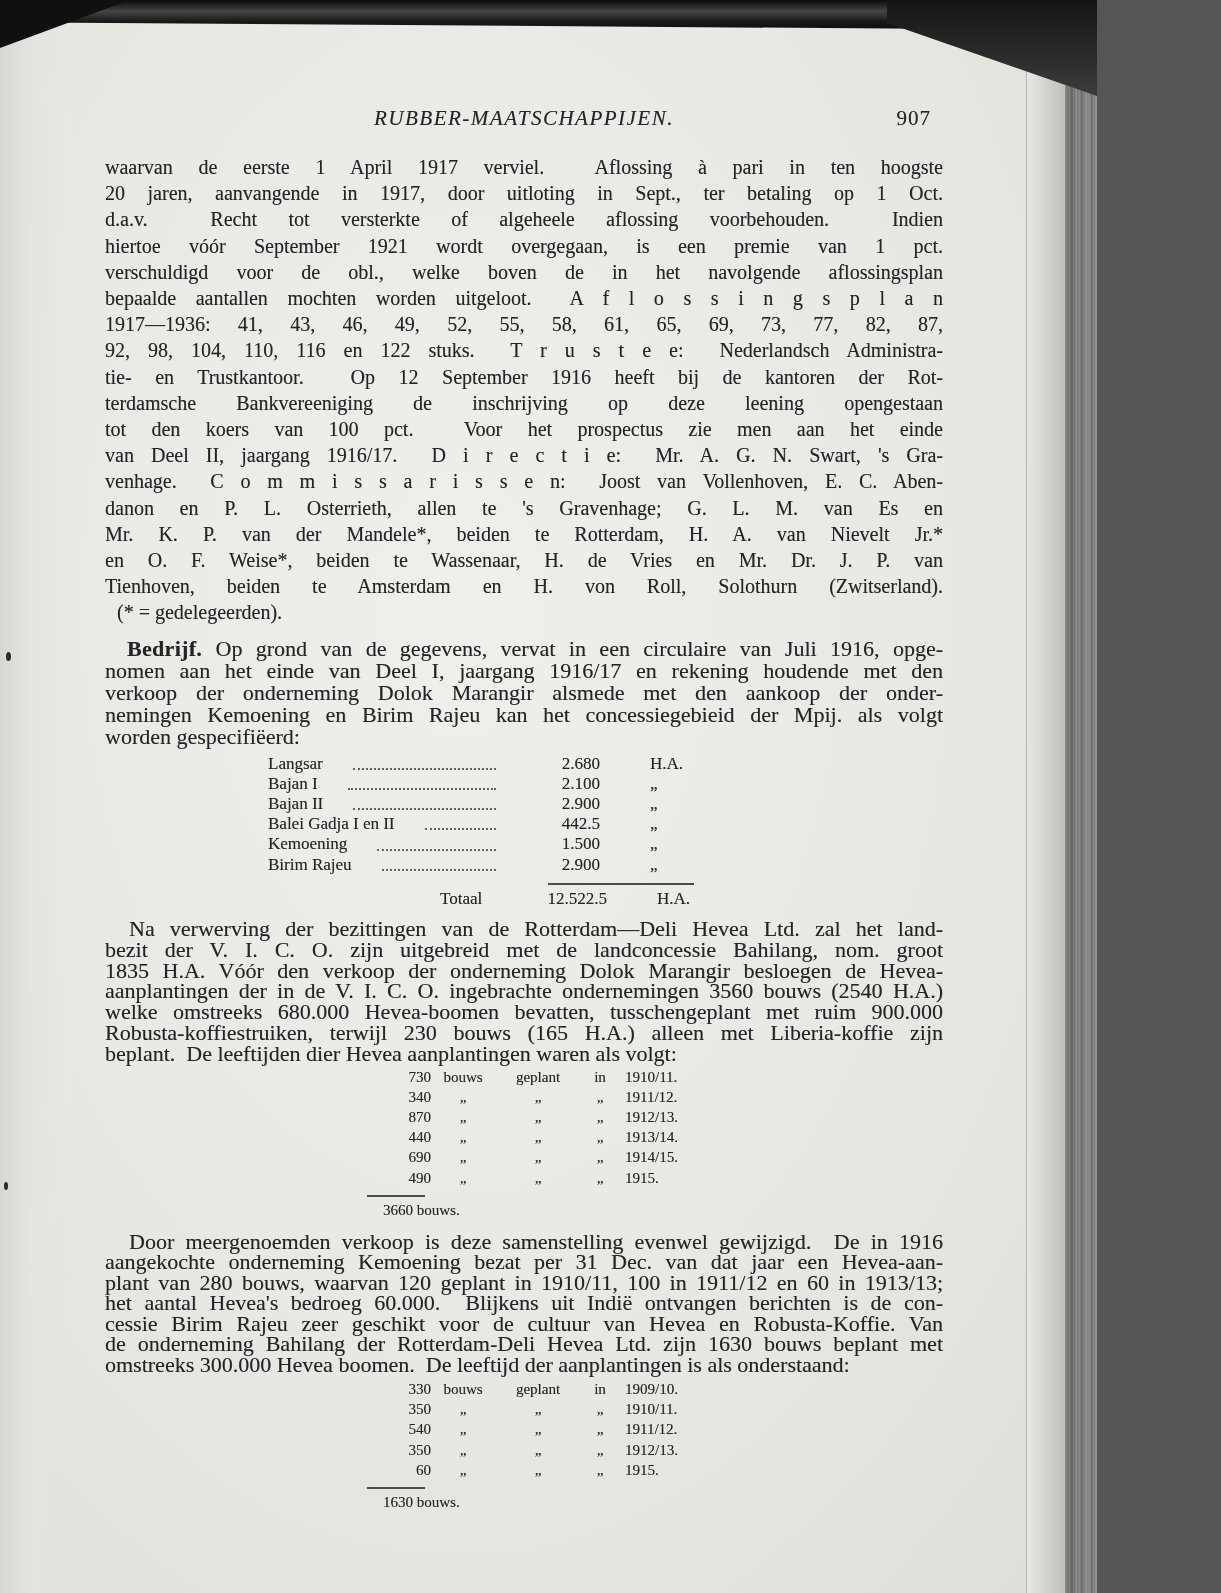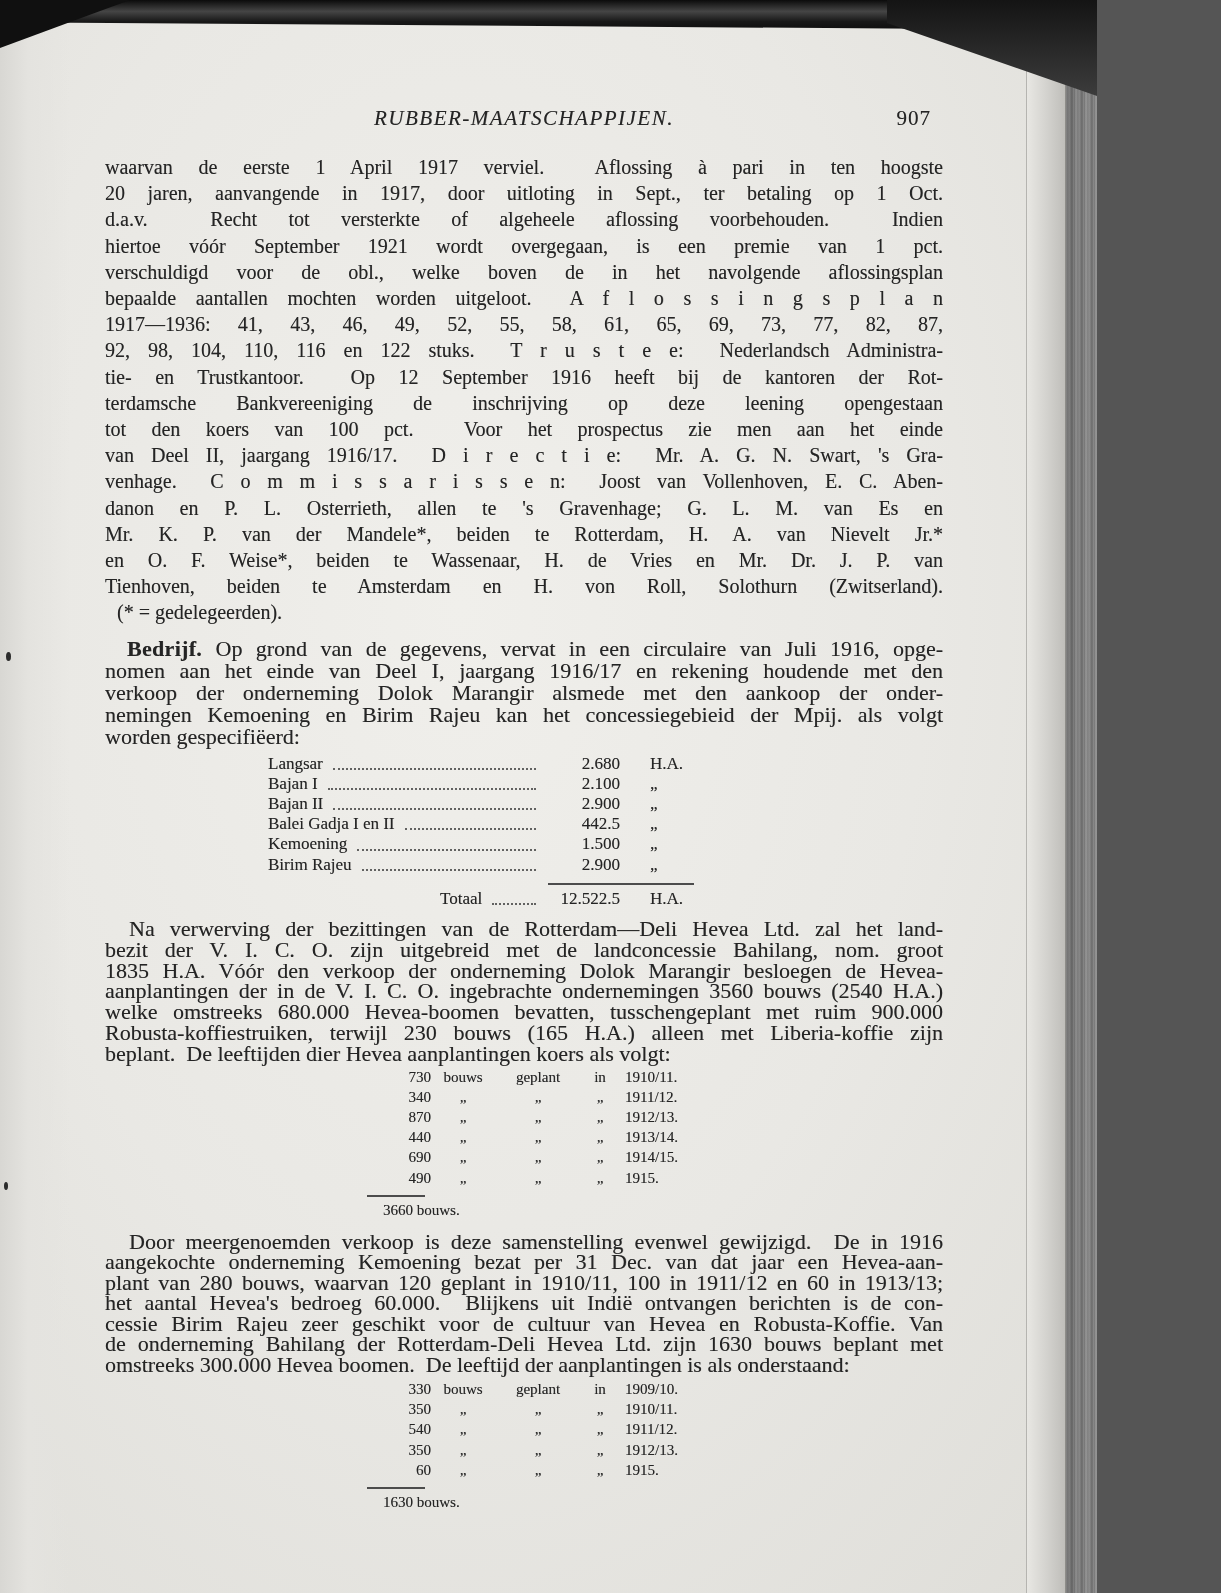--- a/index.html
+++ b/index.html
@@ -52,21 +52,21 @@
   #intro .tline:last-child{padding-left:12px;}
   .small{font-size:22px;}
   #bedrijf{line-height:22px;margin-bottom:6px;}
   #bedrijf .tline.first{text-indent:22px;}
   .bold{font-weight:700;letter-spacing:.3px;}
   .indent-first .tline:first-child{text-indent:24px;}
   #expansion{line-height:20.8px;margin-bottom:2px;}
   #changes{line-height:20.4px;margin-bottom:4px;}
   
   .ctable{margin-left:163px;width:440px;font-size:17px;line-height:20.2px;margin-bottom:10px;}
-  .crow{display:flex;align-items:flex-end;}
+  .crow{display:flex;align-items:flex-end;gap:20px;}
   .cname{white-space:nowrap;}
   .leader{flex:1;border-bottom:2px dotted #4a4a4a;height:0;align-self:flex-end;margin:0 8px 4px 10px;opacity:.85;}
   .carea{width:76px;text-align:right;white-space:nowrap;}
   .cunit{width:58px;padding-left:18px;white-space:nowrap;margin-left:12px;}
   .crule{margin:8px 0 2px 280px;width:146px;border-top:2px solid #4c4c4c;}
   .crow.total{margin-top:4px;}
   .crow.total .cname{padding-left:172px;}
   
   .plist{font-size:15px;line-height:20.2px;}
   #plist1{margin-bottom:12px;}
@@ -177,21 +177,21 @@
         </div>
       </div>
 
     <div id="expansion" class="small indent-first">
         <div class="tline just">Na verwerving der bezittingen van de Rotterdam—Deli Hevea Ltd. zal het land-</div>
         <div class="tline just">bezit der V. I. C. O. zijn uitgebreid met de landconcessie Bahilang, nom. groot</div>
         <div class="tline just">1835 H.A. Vóór den verkoop der onderneming Dolok Marangir besloegen de Hevea-</div>
         <div class="tline just">aanplantingen der in de V. I. C. O. ingebrachte ondernemingen 3560 bouws (2540 H.A.)</div>
         <div class="tline just">welke omstreeks 680.000 Hevea-boomen bevatten, tusschengeplant met ruim 900.000</div>
         <div class="tline just">Robusta-koffiestruiken, terwijl 230 bouws (165 H.A.) alleen met Liberia-koffie zijn</div>
-        <div class="tline">beplant.  De leeftijden dier Hevea aanplantingen koers als volgt:</div>
+        <div class="tline">beplant.  De leeftijden dier Hevea aanplantingen waren als volgt:</div>
       </div>
 
     <div id="plist1" class="plist">
         <div class="prow">
           <span class="pamt">730</span>
           <span class="pc1">bouws</span>
           <span class="pc2">geplant</span>
           <span class="pc3">in</span>
           <span class="pyear">1910/11.</span>
         </div>

